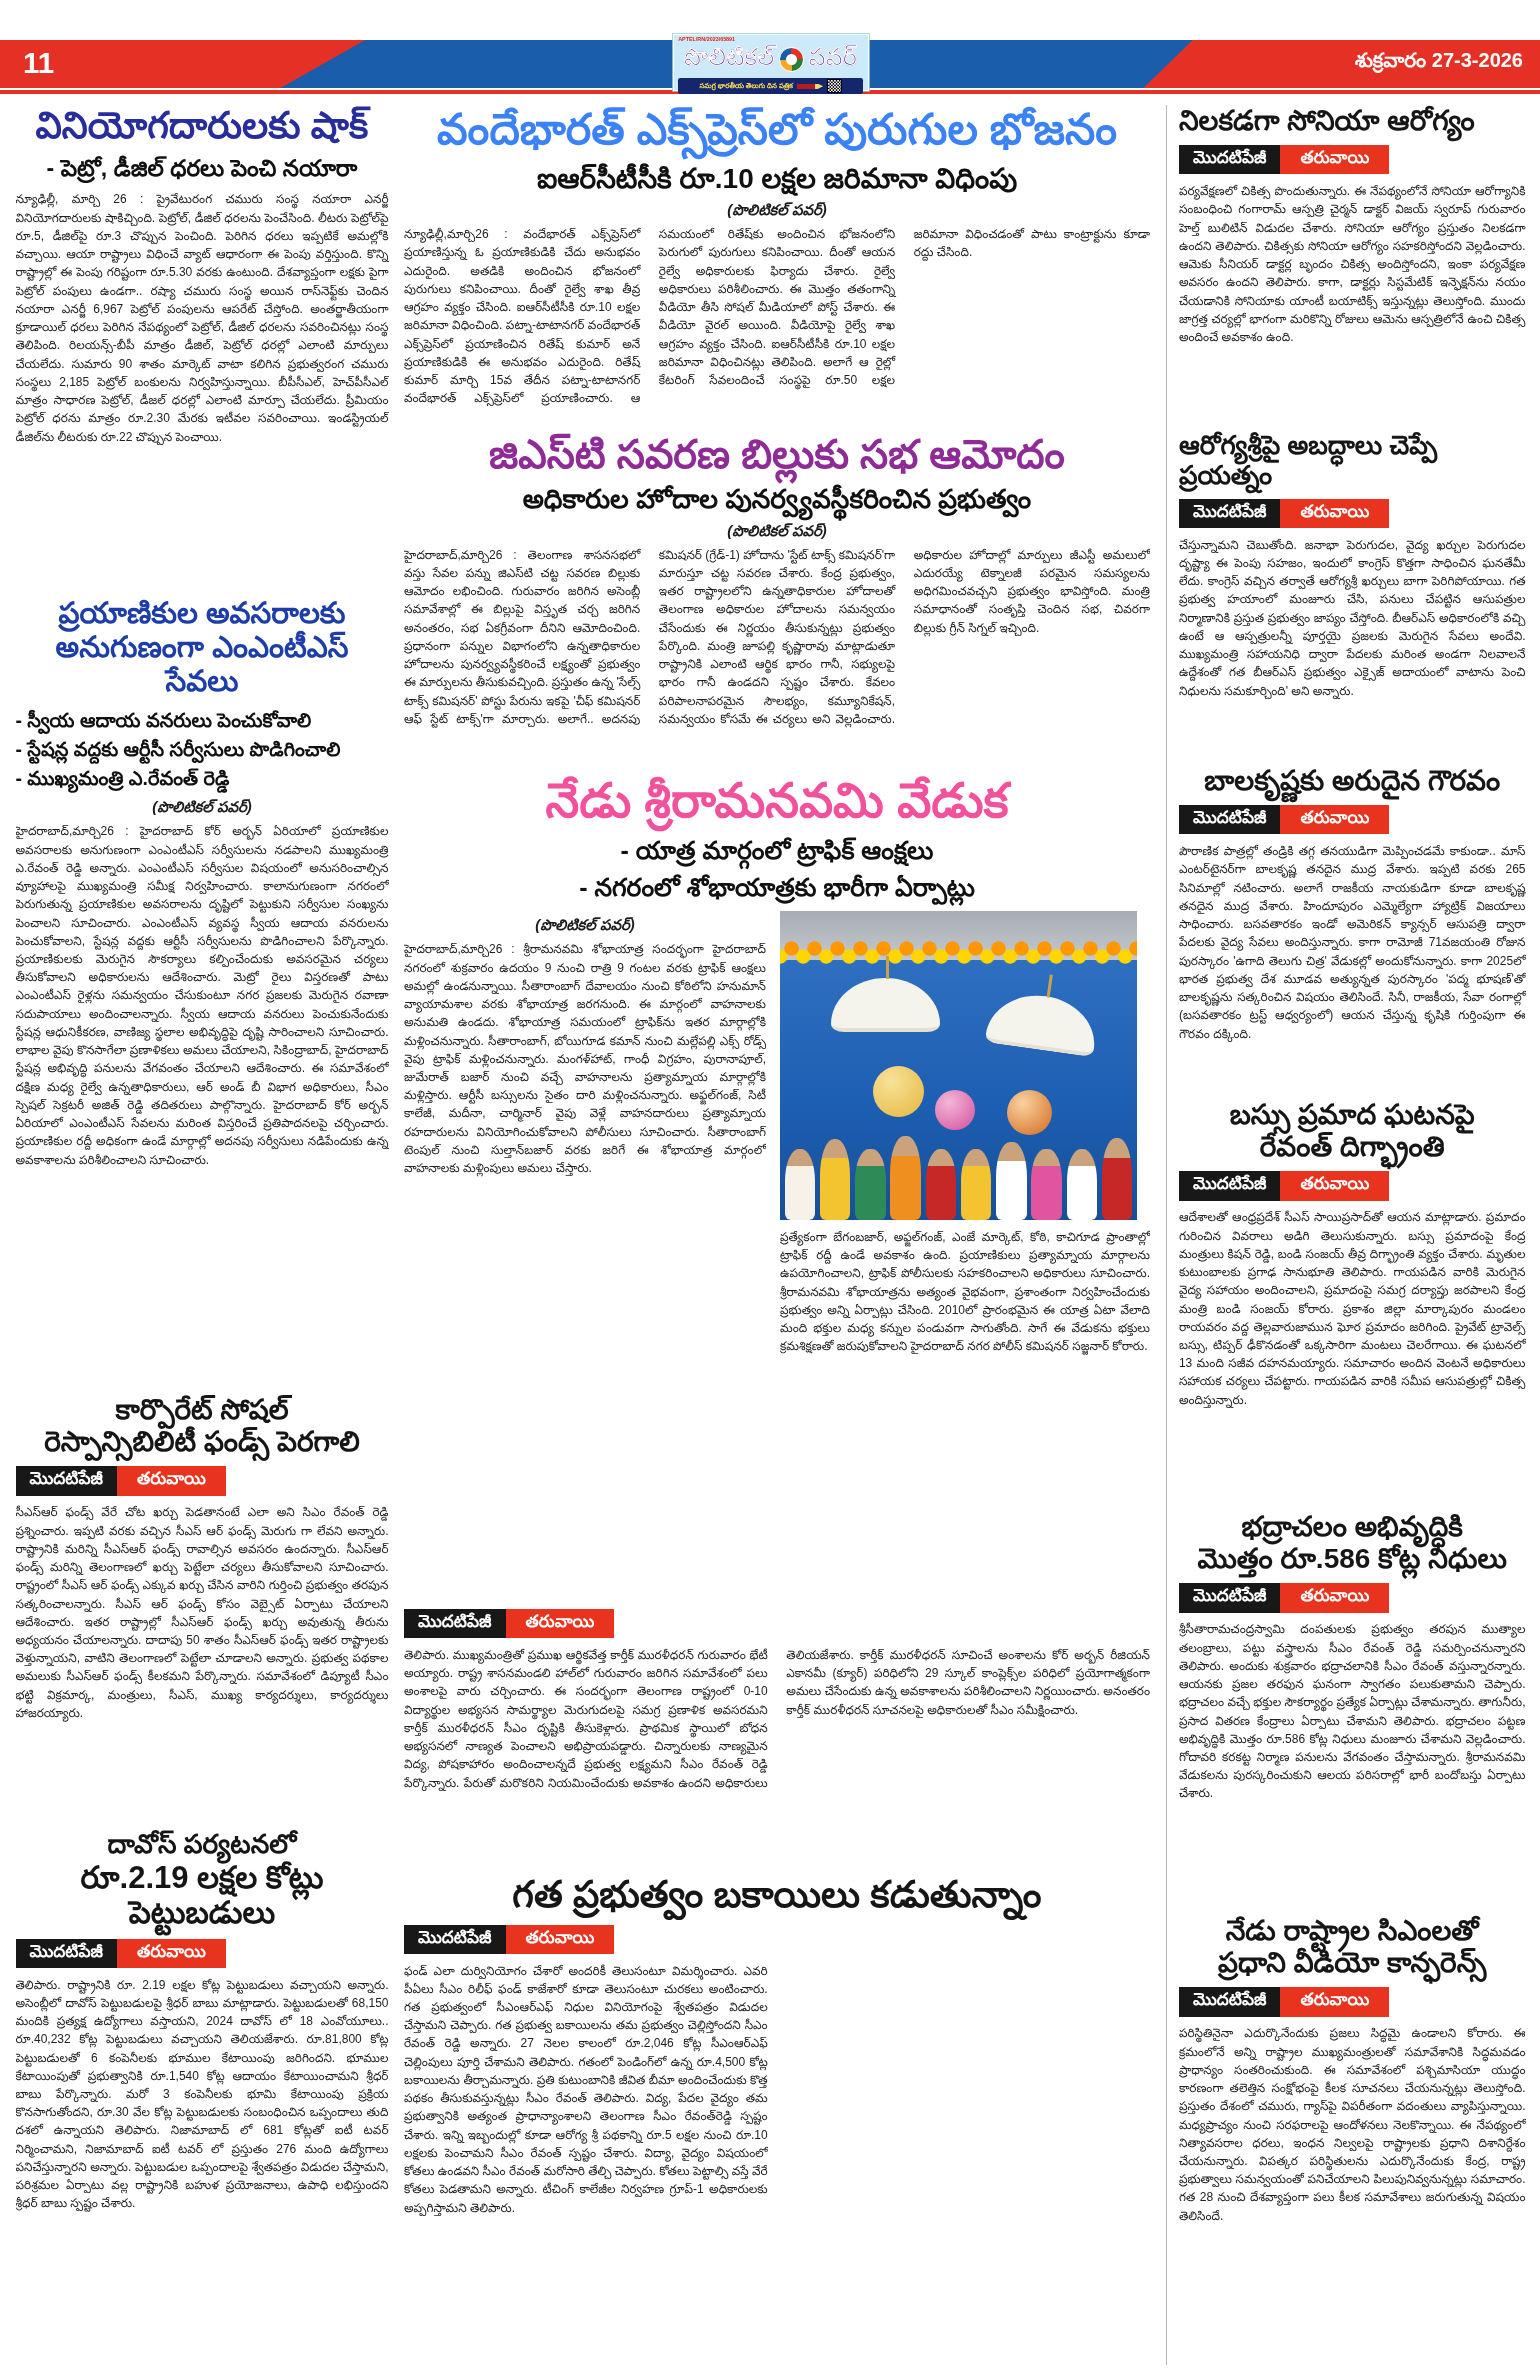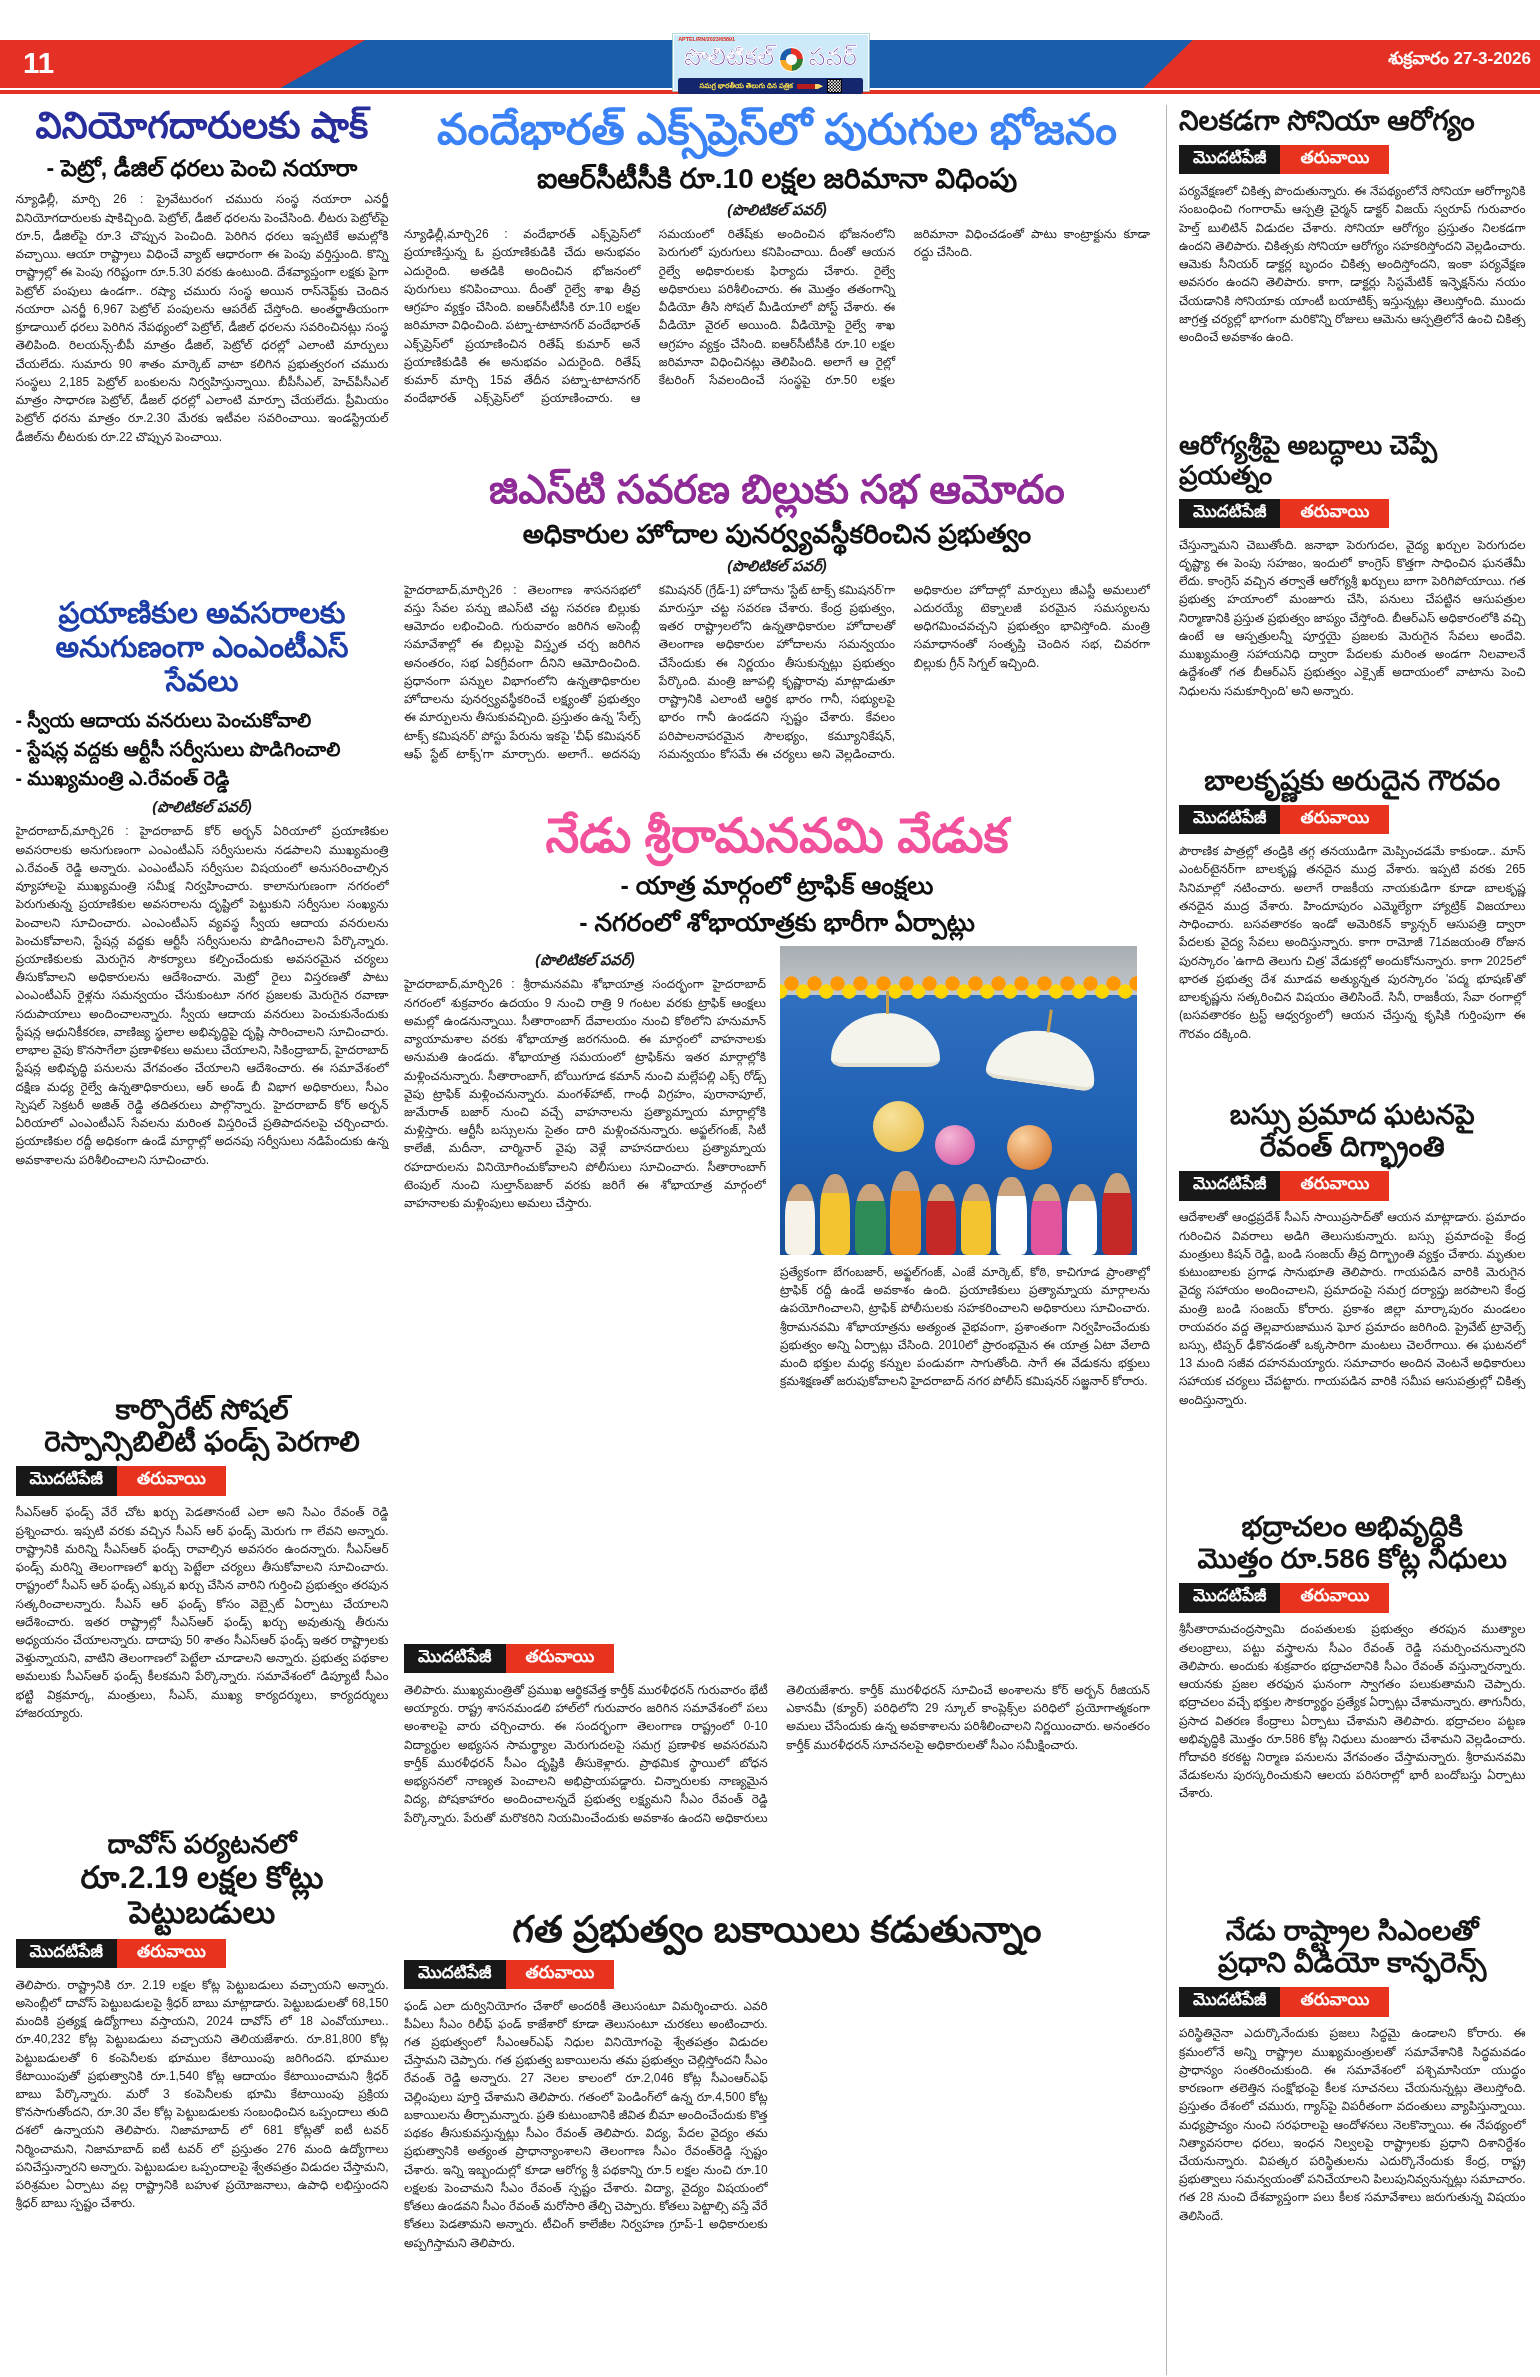--- a/index.html
+++ b/index.html
@@ -4,21 +4,21 @@
 <style>
   html,body{margin:0;padding:0;background:#e9e9e9;}
   .page{width:1541px;height:2377px;overflow:hidden;background:#fff;position:relative;
         font-family:"Liberation Sans","DejaVu Sans",sans-serif;color:#1d1d1d;}
   
   .band{position:relative;height:48px;margin-top:40px;background:#e53125;}
   .band .blue{position:absolute;inset:0;background:#1a5dab;
       clip-path:polygon(23.7% 0,77.4% 0,74.2% 100%,18.2% 100%);}
   .band-underline{height:3.9px;background:#e53125;margin-top:2.3px;}
   .pageno{position:absolute;left:23px;top:6.2px;color:#fff;font-size:29.5px;font-weight:bold;z-index:3;}
-  .dateline{position:absolute;right:10px;top:9.3px;color:#fff;font-size:17px;font-weight:bold;z-index:3;text-align:right;}
+  .dateline{position:absolute;right:18px;top:9.3px;color:#fff;font-size:20px;font-weight:bold;z-index:3;text-align:right;}
   .masthead{position:absolute;left:50%;top:-6.2px;transform:translateX(-50%);width:196px;height:57px;
       background:#cdeafb;border:1.6px solid #fff;box-shadow:0 0 0 0.8px #9cc;z-index:5;padding:1.6px 4.7px;box-sizing:border-box;}
   .regno{font-size:5.4px;color:#d21;font-weight:bold;line-height:6.2px;}
   .mast-row{display:flex;align-items:center;justify-content:center;gap:4.7px;}
   .mast-title{color:#4c1d95;font-size:24px;font-weight:bold;-webkit-text-stroke:0.4px #fff;}
   .emblem{width:23px;height:23px;border-radius:50%;border:1.6px solid #fff;flex:0 0 auto;
       background:conic-gradient(#e53125 0 25%,#2e7d32 0 50%,#f9a825 0 75%,#1a5dab 0 100%);position:relative;}
   .emblem:after{content:"";position:absolute;inset:6.2px;border-radius:50%;background:#fff;}
   .tag-strip{margin-top:1.6px;background:#14266e;border-radius:2.3px;display:flex;align-items:center;gap:3.9px;
       padding:0.8px 3.1px;justify-content:center;}
@@ -153,21 +153,21 @@
 
     <div class="col-center">
 
       <div class="art" style="height:326px;">
         <div class="hl hl-red">వందేభారత్ ఎక్స్‌ప్రెస్‌లో పురుగుల భోజనం</div>
         <div class="sub" style="font-size:28px;">ఐఆర్‌సీటీసీకి రూ.10 లక్షల జరిమానా విధింపు</div>
         <div class="byline">(పొలిటికల్ పవర్)</div>
         <div class="bt cols3" style="height:186px;">న్యూఢిల్లీ,మార్చి26 : వందేభారత్ ఎక్స్‌ప్రెస్‌లో ప్రయాణిస్తున్న ఓ ప్రయాణికుడికి చేదు అనుభవం ఎదురైంది. అతడికి అందించిన భోజనంలో పురుగులు కనిపించాయి. దీంతో రైల్వే శాఖ తీవ్ర ఆగ్రహం వ్యక్తం చేసింది. ఐఆర్‌సీటీసీకి రూ.10 లక్షల జరిమానా విధించింది. పట్నా-టాటానగర్ వందేభారత్ ఎక్స్‌ప్రెస్‌లో ప్రయాణించిన రితేష్ కుమార్ అనే ప్రయాణికుడికి ఈ అనుభవం ఎదురైంది. రితేష్ కుమార్ మార్చి 15వ తేదీన పట్నా-టాటానగర్ వందేభారత్ ఎక్స్‌ప్రెస్‌లో ప్రయాణించారు. ఆ సమయంలో రితేష్‌కు అందించిన భోజనంలోని పెరుగులో పురుగులు కనిపించాయి. దీంతో ఆయన రైల్వే అధికారులకు ఫిర్యాదు చేశారు. రైల్వే అధికారులు పరిశీలించారు. ఈ మొత్తం తతంగాన్ని వీడియో తీసి సోషల్ మీడియాలో పోస్ట్ చేశారు. ఈ వీడియో వైరల్ అయింది. వీడియోపై రైల్వే శాఖ ఆగ్రహం వ్యక్తం చేసింది. ఐఆర్‌సీటీసీకి రూ.10 లక్షల జరిమానా విధించినట్లు తెలిపింది. అలాగే ఆ రైల్లో కేటరింగ్ సేవలందించే సంస్థపై రూ.50 లక్షల జరిమానా విధించడంతో పాటు కాంట్రాక్టును కూడా రద్దు చేసింది.</div>
       </div>
 
-      <div class="art" style="height:342px;margin-top:35px;">
+      <div class="art" style="height:342px;">
         <div class="hl hl-purple">జిఎస్‌టి సవరణ బిల్లుకు సభ ఆమోదం</div>
         <div class="sub" style="font-size:26.4px;">అధికారుల హోదాల పునర్వ్యవస్థీకరించిన ప్రభుత్వం</div>
         <div class="byline">(పొలిటికల్ పవర్)</div>
         <div class="bt cols3" style="height:194px;">హైదరాబాద్,మార్చి26 : తెలంగాణ శాసనసభలో వస్తు సేవల పన్ను జిఎస్‌టి చట్ట సవరణ బిల్లుకు ఆమోదం లభించింది. గురువారం జరిగిన అసెంబ్లీ సమావేశాల్లో ఈ బిల్లుపై విస్తృత చర్చ జరిగిన అనంతరం, సభ ఏకగ్రీవంగా దీనిని ఆమోదించింది. ప్రధానంగా పన్నుల విభాగంలోని ఉన్నతాధికారుల హోదాలను పునర్వ్యవస్థీకరించే లక్ష్యంతో ప్రభుత్వం ఈ మార్పులను తీసుకువచ్చింది. ప్రస్తుతం ఉన్న 'సేల్స్ టాక్స్ కమిషనర్' పోస్టు పేరును ఇకపై 'చీఫ్ కమిషనర్ ఆఫ్ స్టేట్ టాక్స్'గా మార్చారు. అలాగే.. అదనపు కమిషనర్ (గ్రేడ్-1) హోదాను 'స్టేట్ టాక్స్ కమిషనర్'గా మారుస్తూ చట్ట సవరణ చేశారు. కేంద్ర ప్రభుత్వం, ఇతర రాష్ట్రాలలోని ఉన్నతాధికారుల హోదాలతో తెలంగాణ అధికారుల హోదాలను సమన్వయం చేసేందుకు ఈ నిర్ణయం తీసుకున్నట్లు ప్రభుత్వం పేర్కొంది. మంత్రి జూపల్లి కృష్ణారావు మాట్లాడుతూ రాష్ట్రానికి ఎలాంటి ఆర్థిక భారం గానీ, సభ్యులపై భారం గానీ ఉండదని స్పష్టం చేశారు. కేవలం పరిపాలనాపరమైన సౌలభ్యం, కమ్యూనికేషన్, సమన్వయం కోసమే ఈ చర్యలు అని వెల్లడించారు. అధికారుల హోదాల్లో మార్పులు జీఎస్టీ అమలులో ఎదురయ్యే టెక్నాలజీ పరమైన సమస్యలను అధిగమించవచ్చని ప్రభుత్వం భావిస్తోంది. మంత్రి సమాధానంతో సంతృప్తి చెందిన సభ, చివరగా బిల్లుకు గ్రీన్ సిగ్నల్ ఇచ్చింది.</div>
       </div>
 
       <div class="art" style="height:828px;">
         <div class="hl hl-pink">నేడు శ్రీరామనవమి వేడుక</div>
         <div class="sub sub-sm" style="font-size:25px;">- యాత్ర మార్గంలో ట్రాఫిక్ ఆంక్షలు</div>
         <div class="sub" style="font-size:25px;">- నగరంలో శోభాయాత్రకు భారీగా ఏర్పాట్లు</div>

